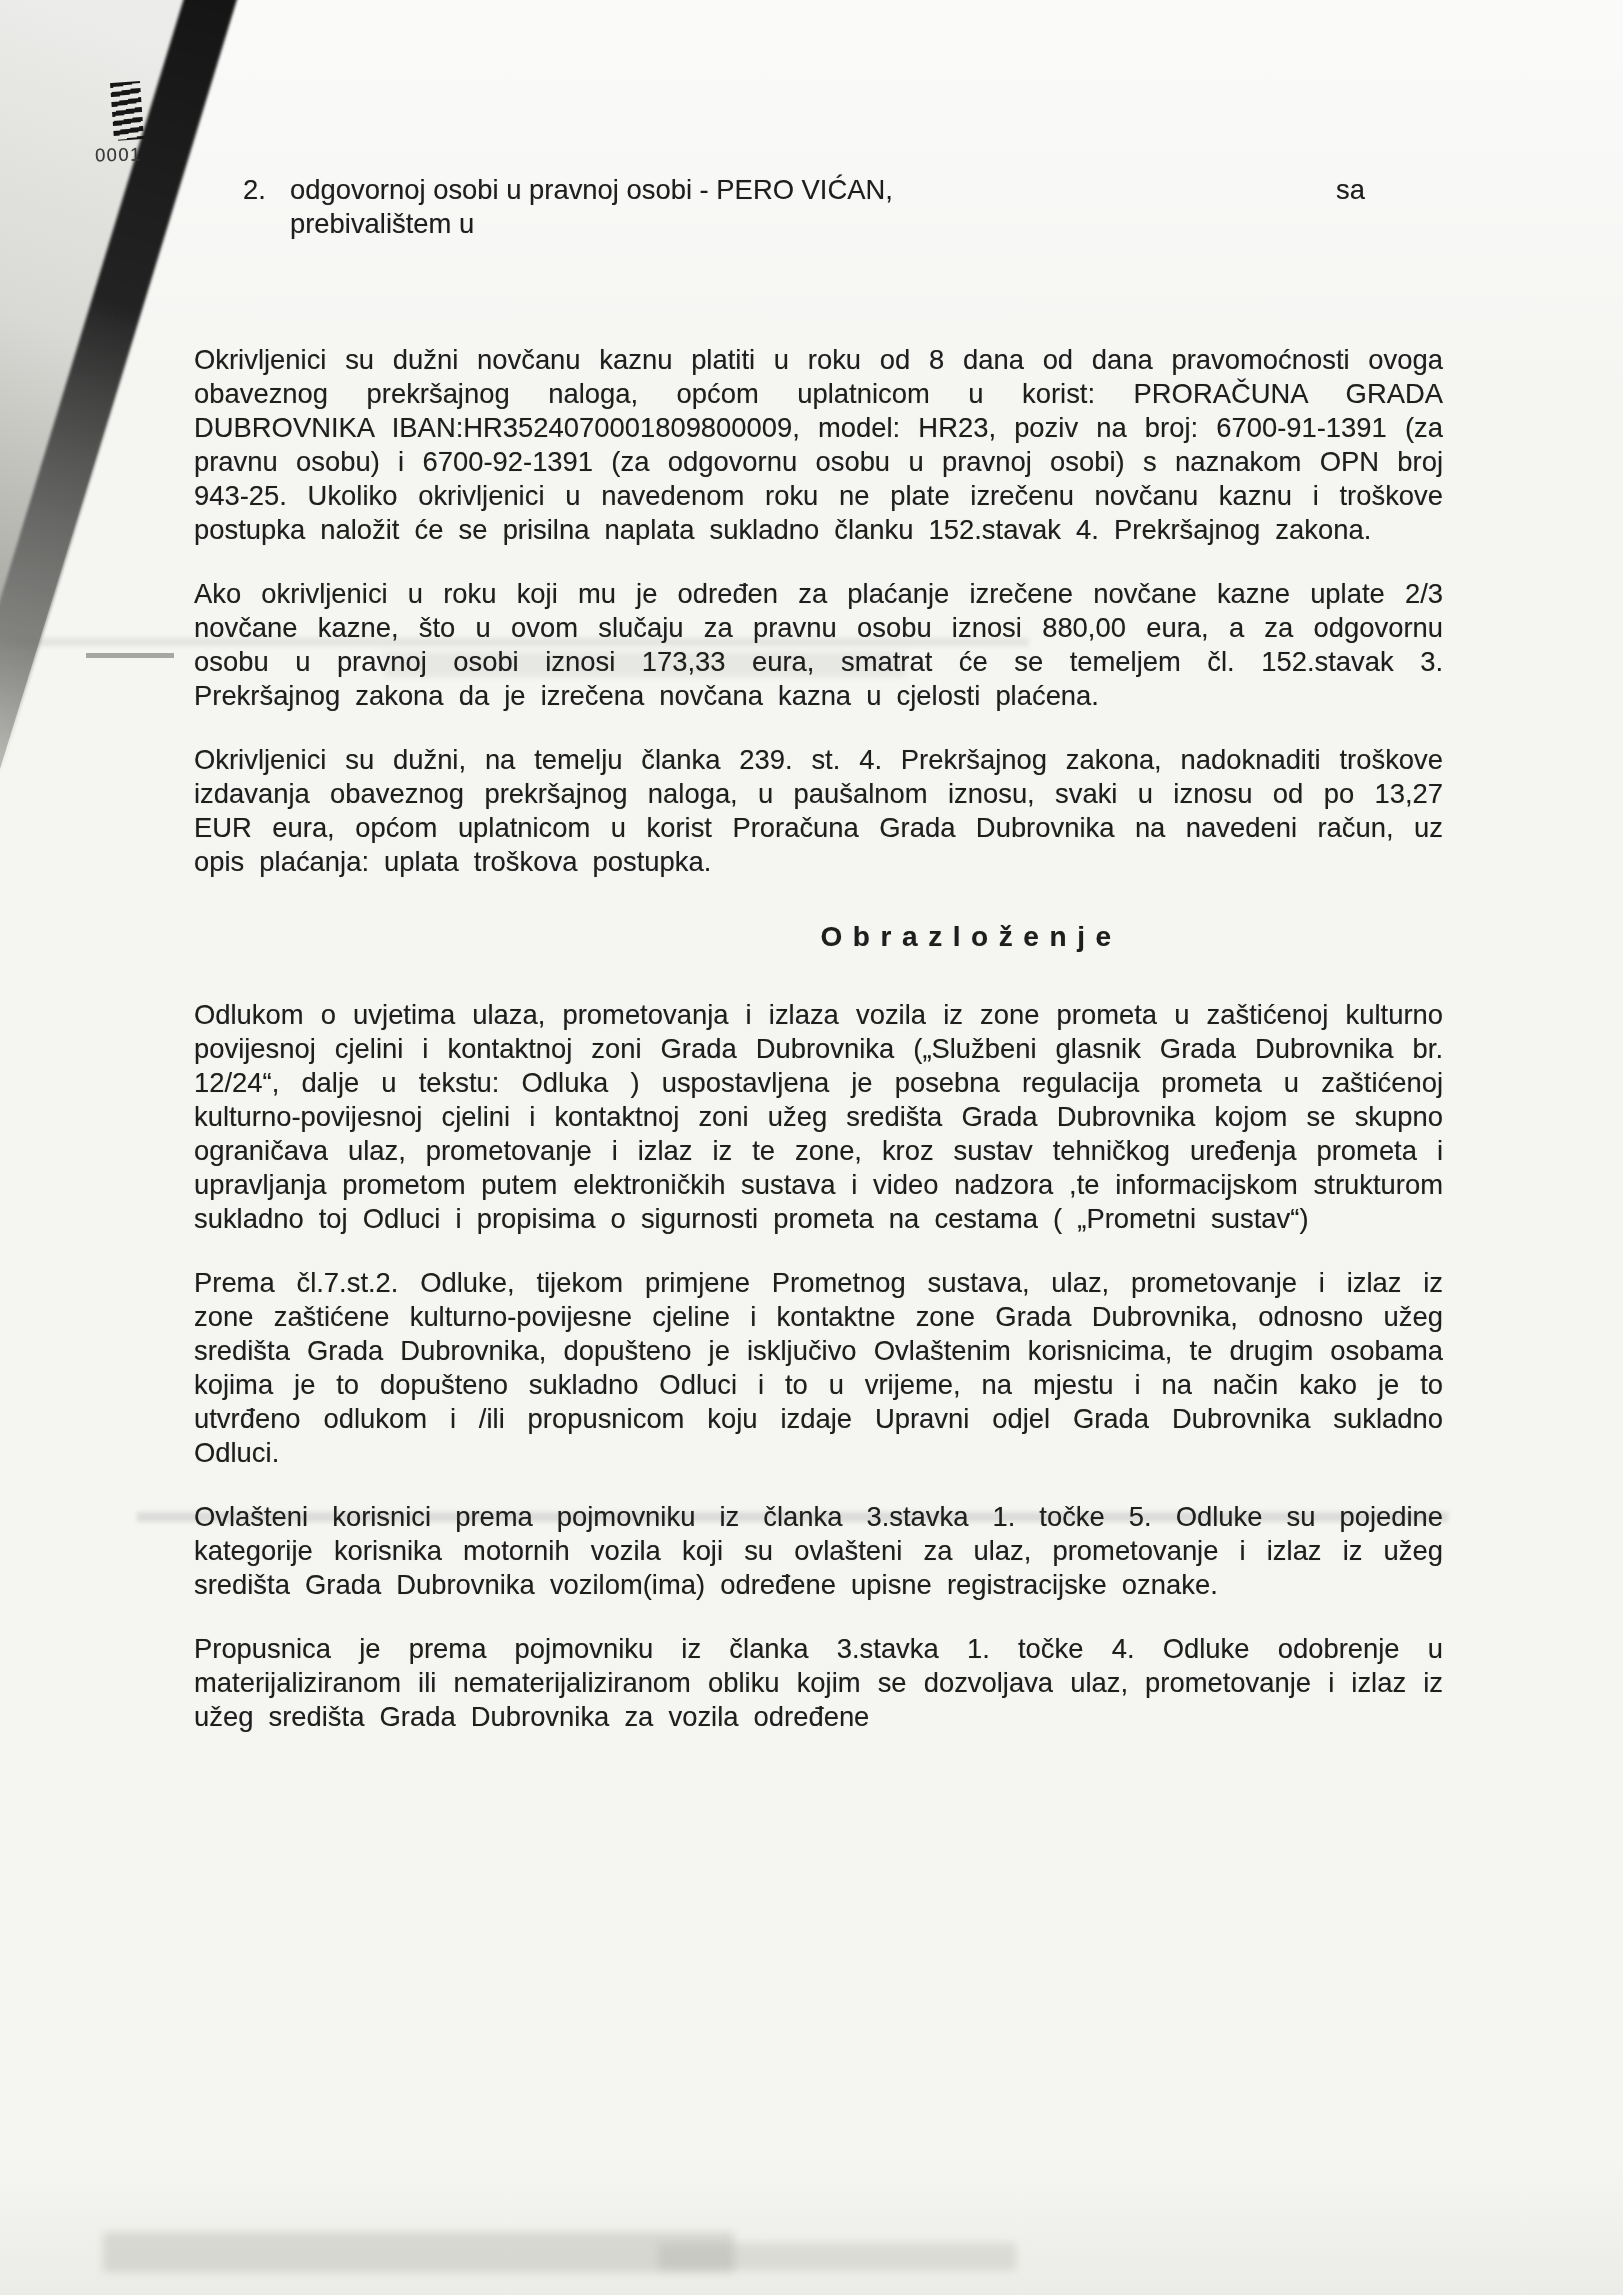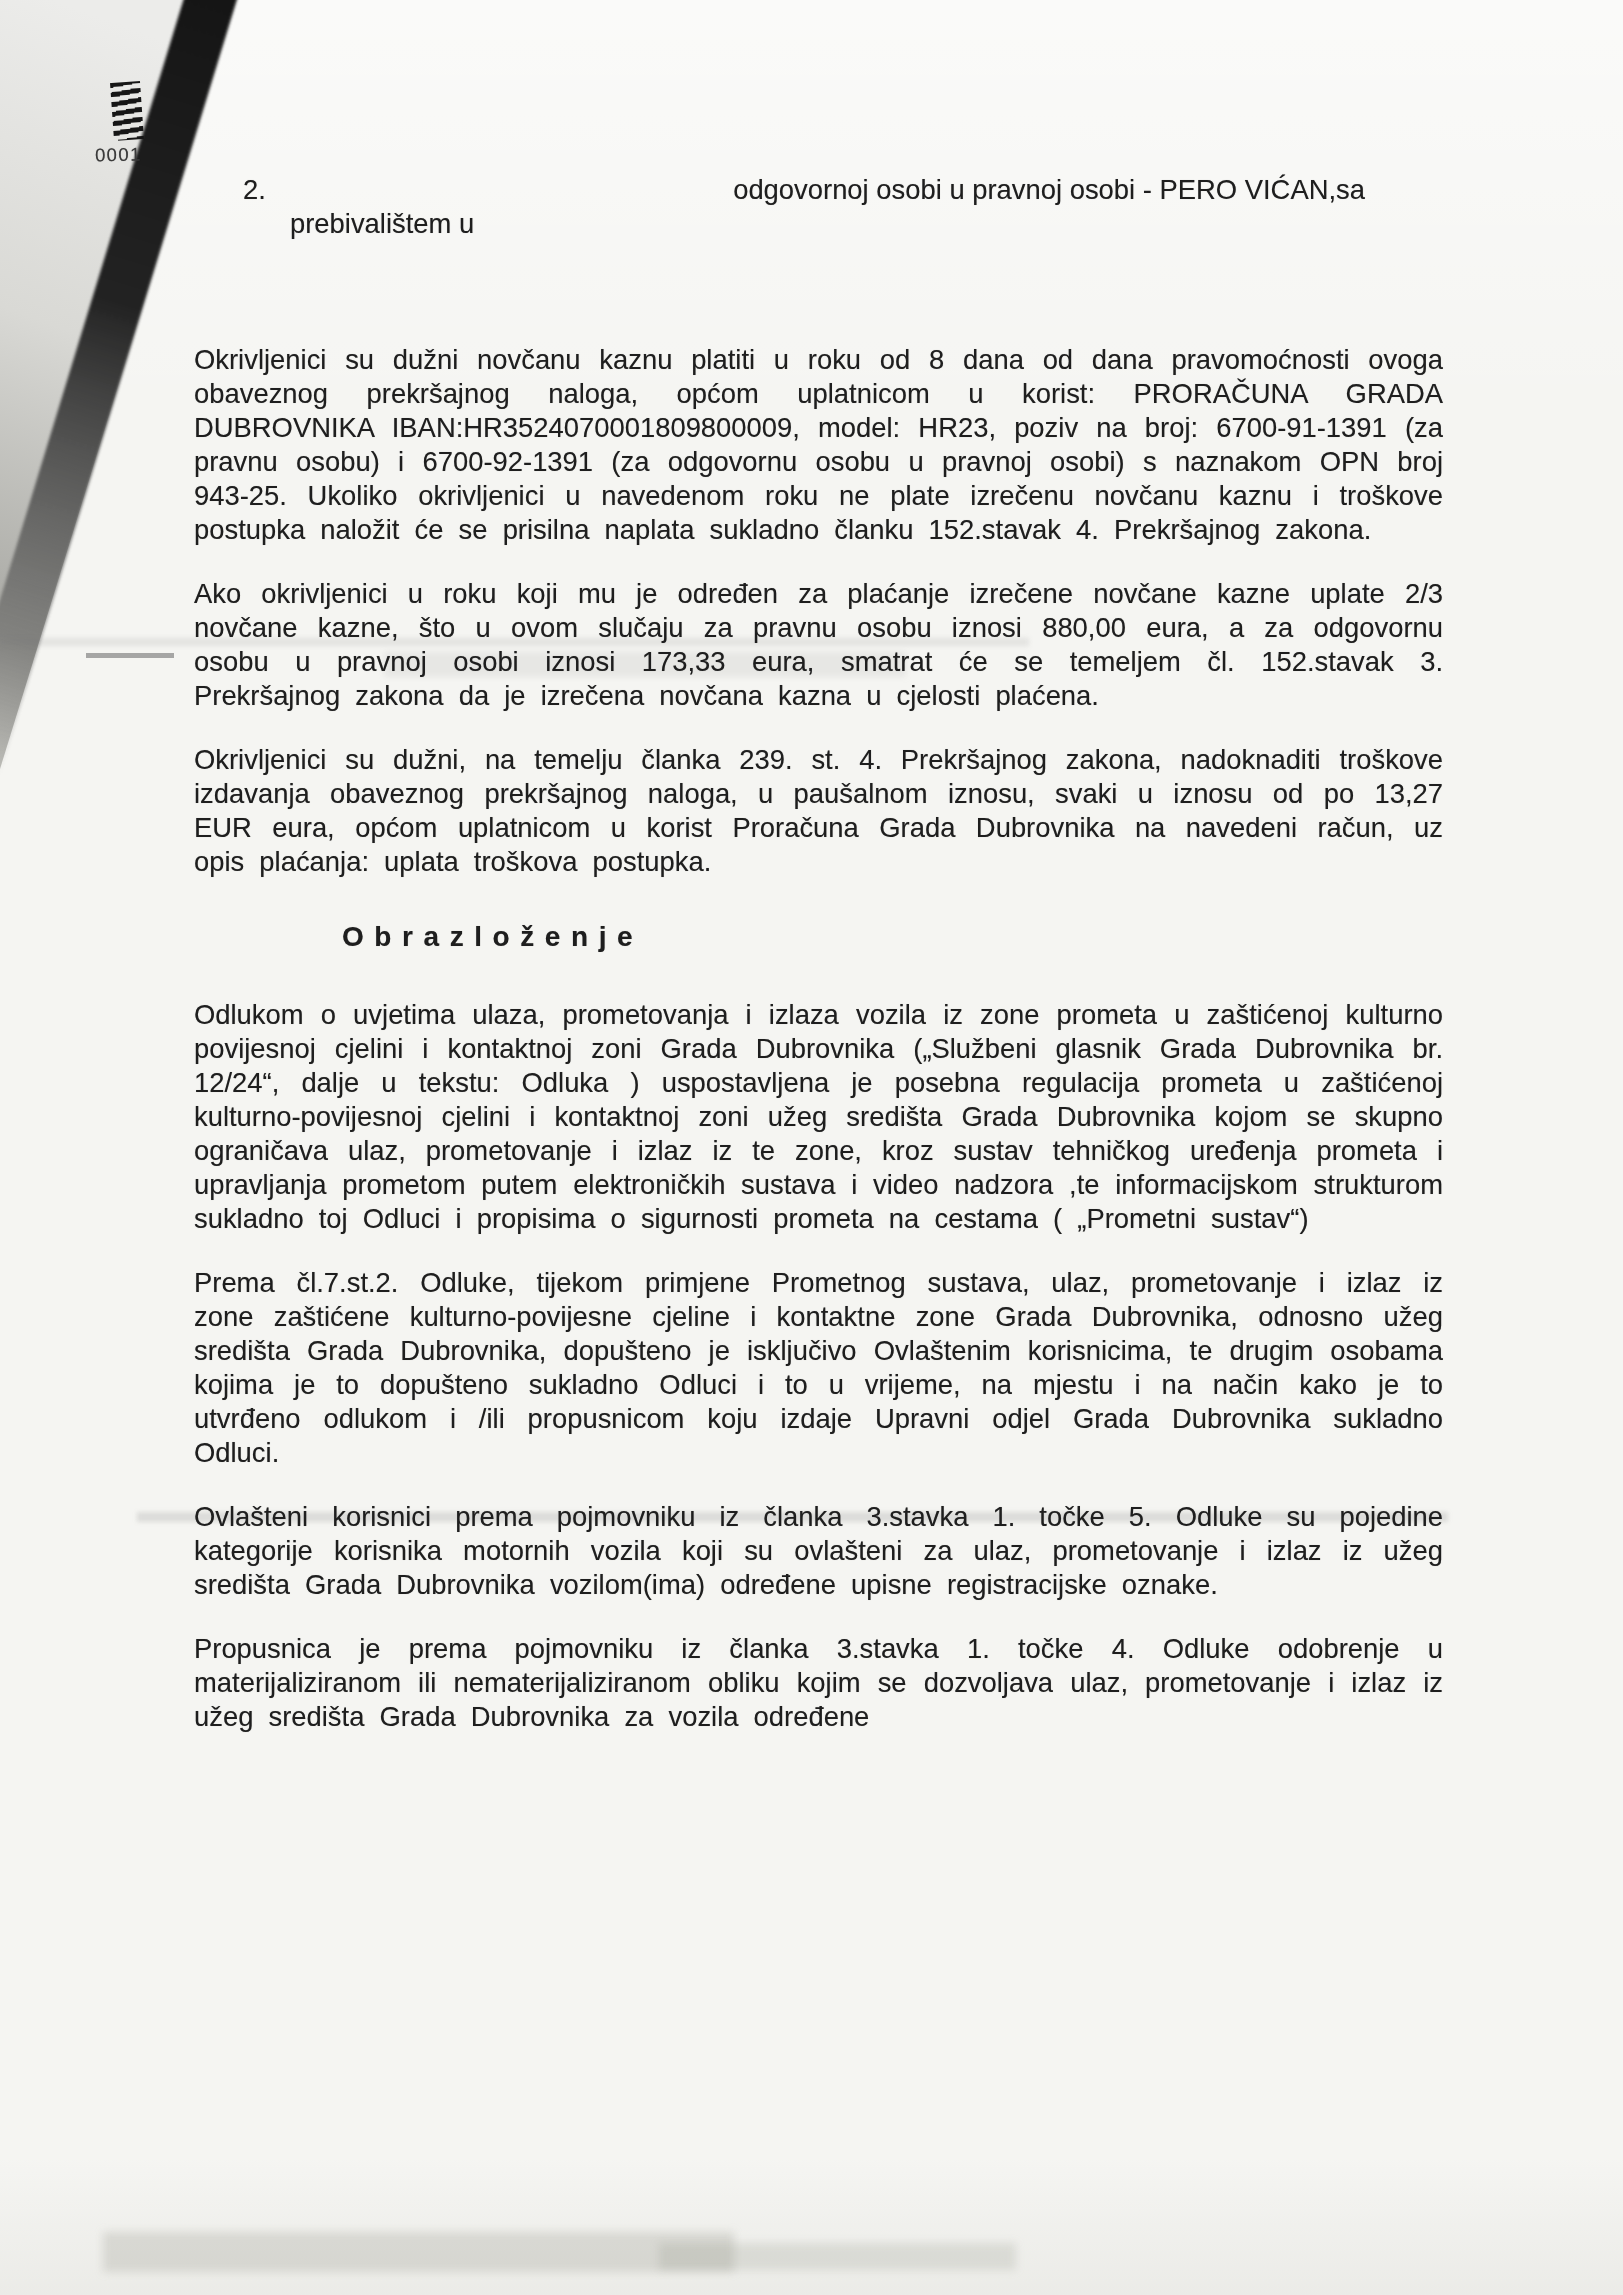--- a/index.html
+++ b/index.html
@@ -52,31 +52,32 @@
   .content {
     position:absolute; left:194px; top:173px; width:1249px;
     color:#1e1e1e;
     font-size:27.4px; line-height:34px;
     text-shadow:0 0 0.7px rgba(30,30,30,.38);
   }
   .item2 { margin-left:49px; margin-bottom:102px; }
   .item2 .row { display:flex; }
   .item2 .num { width:47px; flex:0 0 47px; }
   .item2 .lines { flex:1; }
-  .item2 .line1 { display:flex; justify-content:flex-end; width:1075px; }
+  .item2 .line1 { display:flex; justify-content:space-between; width:1075px; }
   .para {
     margin:0 0 30px 0;
     text-align:justify;
     word-spacing:7.5px;
   }
   .para.last { margin-bottom:12px; }
   .heading {
     font-weight:bold;
     font-size:28px;
     letter-spacing:1.4px;
+    text-align:center;
     position:relative; left:148px;
     margin:41px 0 44px 0;
   }
 </style>
 </head>
 <body>
 
 <div class="page">
 
   <div class="fold-outer"></div>

